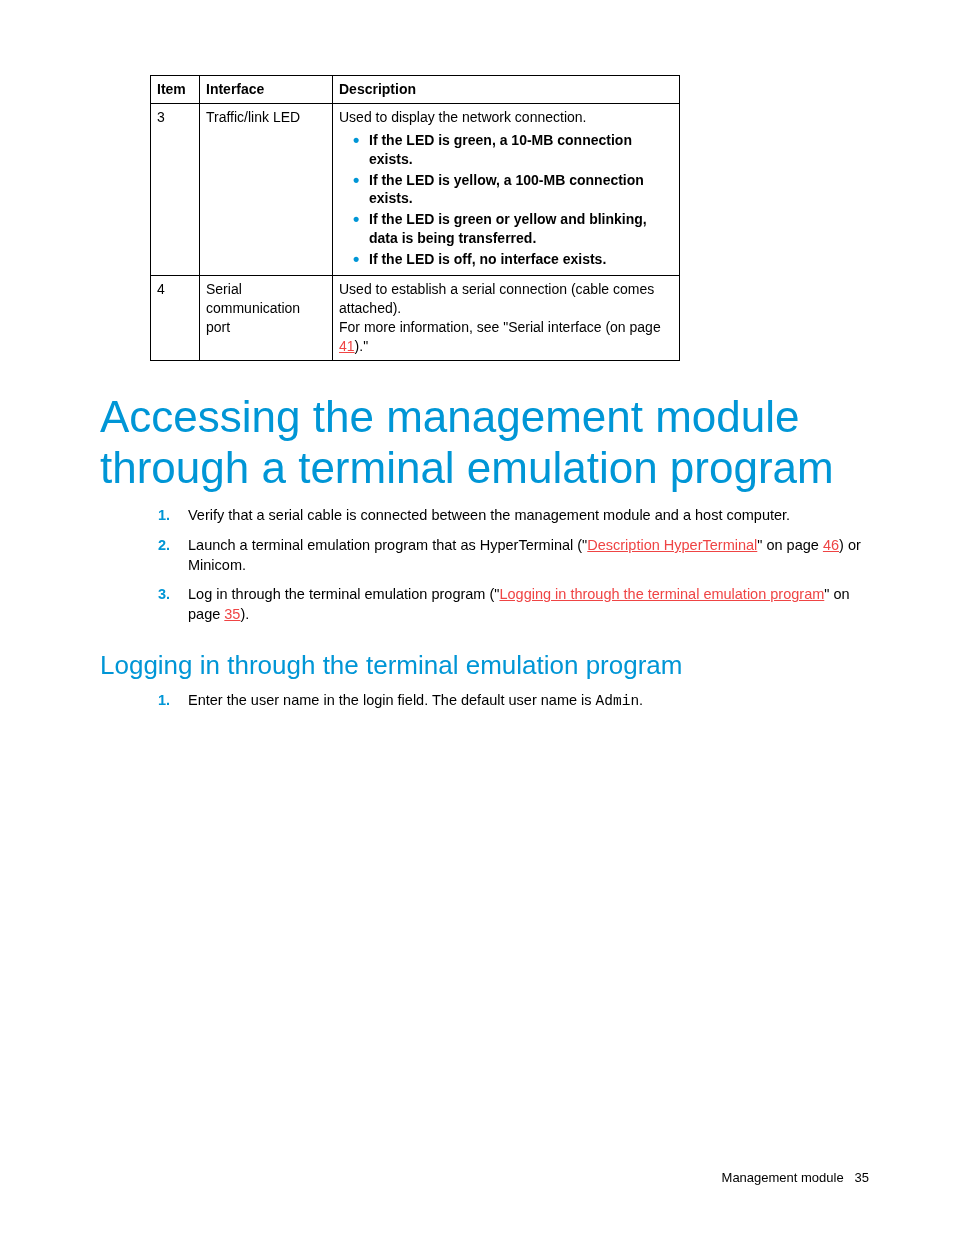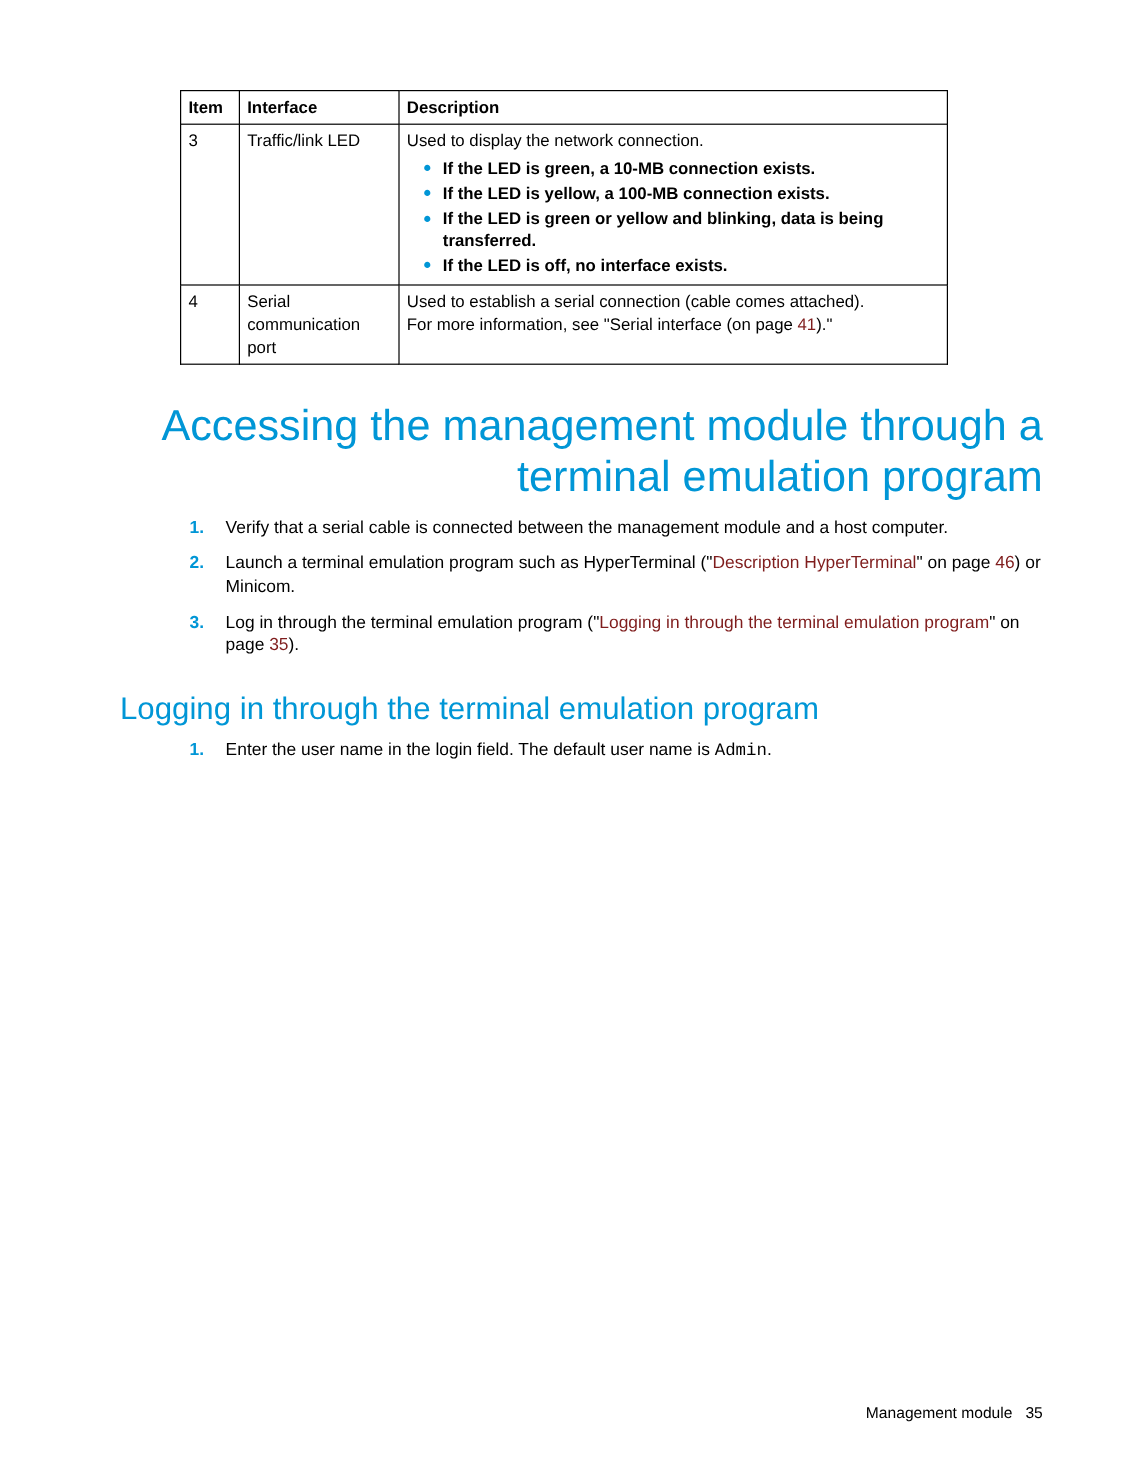--- a/index.html
+++ b/index.html
@@ -13,21 +13,21 @@
     position: relative;
     font-size: 14.5px;
     line-height: 1.35;
   }
   .page {
     padding: 75px 85px 0 100px;
   }
   table.data-table {
     border-collapse: collapse;
     margin-left: 50px;
-    width: 640px;
+    width: 530px;
     font-size: 14px;
   }
   table.data-table th, table.data-table td {
     border: 1px solid #000;
     padding: 4px 6px;
     text-align: left;
     vertical-align: top;
   }
   table.data-table th {
     font-weight: bold;
@@ -48,25 +48,24 @@
   ul.bullets li::before {
     content: "•";
     color: #0096d6;
     font-size: 18px;
     position: absolute;
     left: 0;
     top: -3px;
   }
   h1.heading {
     font-weight: 300;
-    font-size: 36px;
+    font-size: 44px;
     color: #0096d6;
     margin: 30px 0 12px 0;
     line-height: 1.18;
-    text-align: right;
   }
   h2.heading {
     font-weight: 300;
     font-size: 26px;
     color: #0096d6;
     margin: 24px 0 8px 0;
   }
   ol.steps {
     list-style: none;
     counter-reset: step;
@@ -82,21 +81,22 @@
   ol.steps > li::before {
     content: counter(step) ".";
     position: absolute;
     left: 8px;
     top: 0;
     color: #0096d6;
     font-weight: bold;
     font-size: 14.5px;
   }
   .link {
-    color: #7f1d1d;
+    color: #ef4444;
+    text-decoration: underline;
   }
   .para-indent {
     margin-top: 10px;
   }
   .italic { font-style: italic; }
   .mono { font-family: "Courier New", monospace; text-align: right; }
   .footer {
     position: absolute;
     bottom: 48px;
     right: 85px;
@@ -142,21 +142,21 @@
     </tbody>
   </table>
 
   <h1 class="heading">Accessing the management module through a terminal emulation program</h1>
 
   <ol class="steps">
     <li>
       <span>Verify that a serial cable is connected between the management module and a host computer.</span>
     </li>
     <li>
-      <span>Launch a terminal emulation program such as HyperTerminal ("</span><span class="link">Description HyperTerminal</span><span>" on page </span><span class="link">46</span><span>) or Minicom.</span>
+      <span>Launch a terminal emulation program that as HyperTerminal ("</span><span class="link">Description HyperTerminal</span><span>" on page </span><span class="link">46</span><span>) or Minicom.</span>
     </li>
     <li>
       <span>Log in through the terminal emulation program ("</span><span class="link">Logging in through the terminal emulation program</span><span>" on page </span><span class="link">35</span><span>).</span>
     </li>
   </ol>
 
   <h2 class="heading">Logging in through the terminal emulation program</h2>
 
   <ol class="steps">
     <li>

